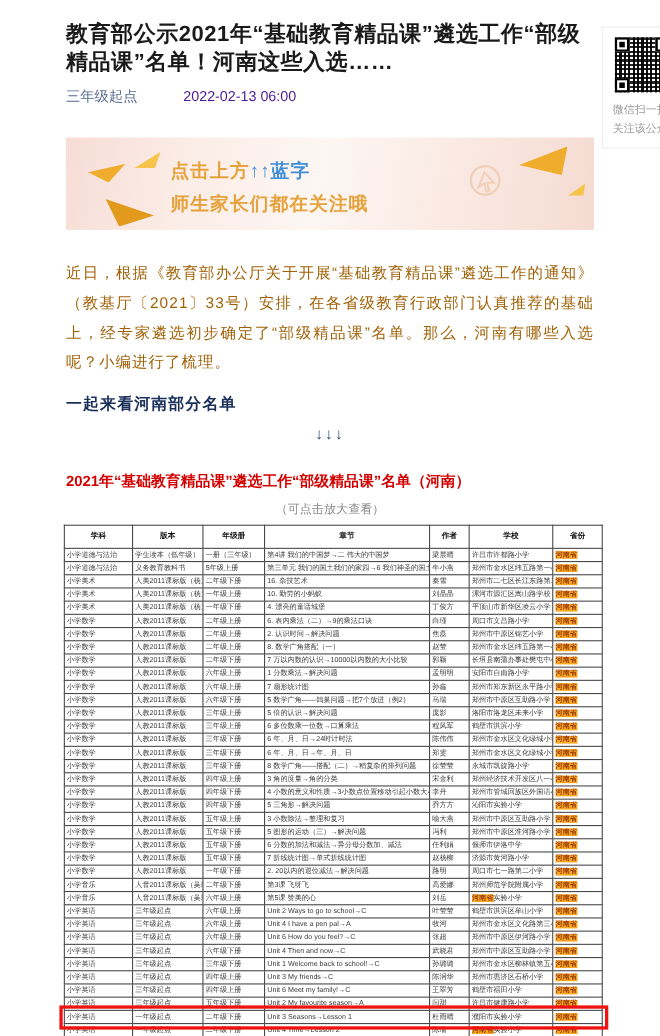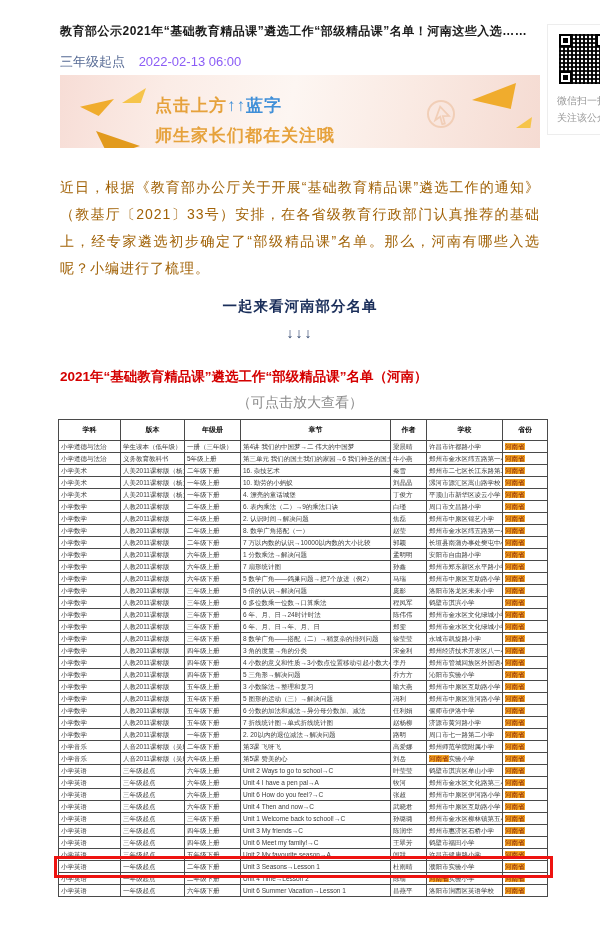--- a/index.html
+++ b/index.html
@@ -1,52 +1,52 @@
 <!DOCTYPE html>
 <html><head>
 <meta charset="utf-8">
 <style>
   * { box-sizing: border-box; margin: 0; padding: 0; }
   html,body { width:600px; height:942px; overflow:hidden; background:#fff;
     font-family:"Liberation Sans","DejaVu Sans",sans-serif; position:relative; }
   .content { width:480px; margin:0 auto; padding-top:18px; position:relative; }
 
-  h1.title { font-size:12px; line-height:26px; color:#1a1a1a; font-weight:bold; letter-spacing:.5px; }
+  h1.title { font-size:20px; line-height:26px; color:#1a1a1a; font-weight:bold; letter-spacing:.5px; }
   .meta { margin-top:9px; font-size:13px; }
   .meta .author { color:#576b95; margin-right:10px; text-decoration:none; cursor:pointer; }
-  .meta .date { color:#8b5cf6; }
+  .meta .date { color:#4c1d95;margin-left:28px; }
 
   
   .qr-panel { position:absolute; left:547px; top:24px; width:96px; background:#fff;
     border:1px solid #ededed; padding:9px 0 8px 9px; text-align:left; }
   .qr { width:50px; height:50px; position:relative; margin:0 0 8px 2px;
     background:
       repeating-linear-gradient(0deg, rgba(0,0,0,.85) 0 2px, transparent 2px 4px),
       repeating-linear-gradient(90deg, #111 0 2px, #fff 2px 4px); }
   .finder { position:absolute; width:13px; height:13px; border:2px solid #000; background:#fff; }
   .finder::after { content:""; position:absolute; inset:2px; background:#000; }
   .f-tl { left:0; top:0; } .f-tr { right:0; top:0; } .f-bl { left:0; bottom:0; }
   .qr-caption { font-size:10px; color:#9a9a9a; line-height:17px; white-space:nowrap; }
 
   
-  .banner { margin-top:4px; height:73px; position:relative; overflow:hidden;
+  .banner { margin-top:28px; height:84px; position:relative; overflow:hidden;
     background:linear-gradient(100deg,#f7ddd6 0%,#fbece6 22%,#fdf6f2 48%,#faeae3 72%,#f5dbd2 100%); }
   .tri { position:absolute; background:#f0ac2d; }
   .tri2 { background:#f6c44a; } .tri3 { background:#e29a1d; }
   .banner-text { position:absolute; left:95px; top:16px; font-weight:bold; font-size:17px; line-height:30px; letter-spacing:1px; }
   .bt-gold { color:#e6a23c; } .bt-blue { color:#3f8fd8; }
   .cursor-ico { position:absolute; right:80px; top:22px; opacity:.8; }
 
   .body-text { margin-top:26px; font-size:14px; line-height:27px; color:#a16207;
     text-align:justify; letter-spacing:1px; }
-  .callout { margin-top:15px; text-align:center; font-weight:bold; font-size:14.5px; color:#1a2e5a; letter-spacing:1px; }
+  .callout { margin-top:15px; text-align:left; font-weight:bold; font-size:14.5px; color:#1a2e5a; letter-spacing:1px; }
   .down-arrows { margin-top:9px; text-align:center; color:#30466e; font-size:14px; letter-spacing:2px; }
 
   .table-title { margin-top:27px; text-align:left; color:#d40000; font-weight:bold; font-size:13.5px; }
-  .table-subtitle { margin-top:8px; text-align:center; color:#8a8a8a; font-size:14px; }
+  .table-subtitle { margin-top:8px; text-align:center; color:#8a8a8a; font-size:11px; }
 
   table.grid { margin-top:7px; margin-left:-2px; width:489px; table-layout:fixed;
     border-collapse:collapse; cursor:pointer; }
   table.grid th, table.grid td { border:1px solid #4a4a4a; font-size:6.5px; color:#3a3a3a;
     padding:0 2px; height:11.2px; white-space:nowrap; overflow:hidden; line-height:11px; }
   table.grid th { font-size:7px; font-weight:bold; color:#111; text-align:center; height:20px; line-height:20px; }
   td .hl { background:#f5a623; color:#7a1407; }
   tr.marked { outline:3.5px solid #ee1310; outline-offset:2px; }
 </style>
 </head>

